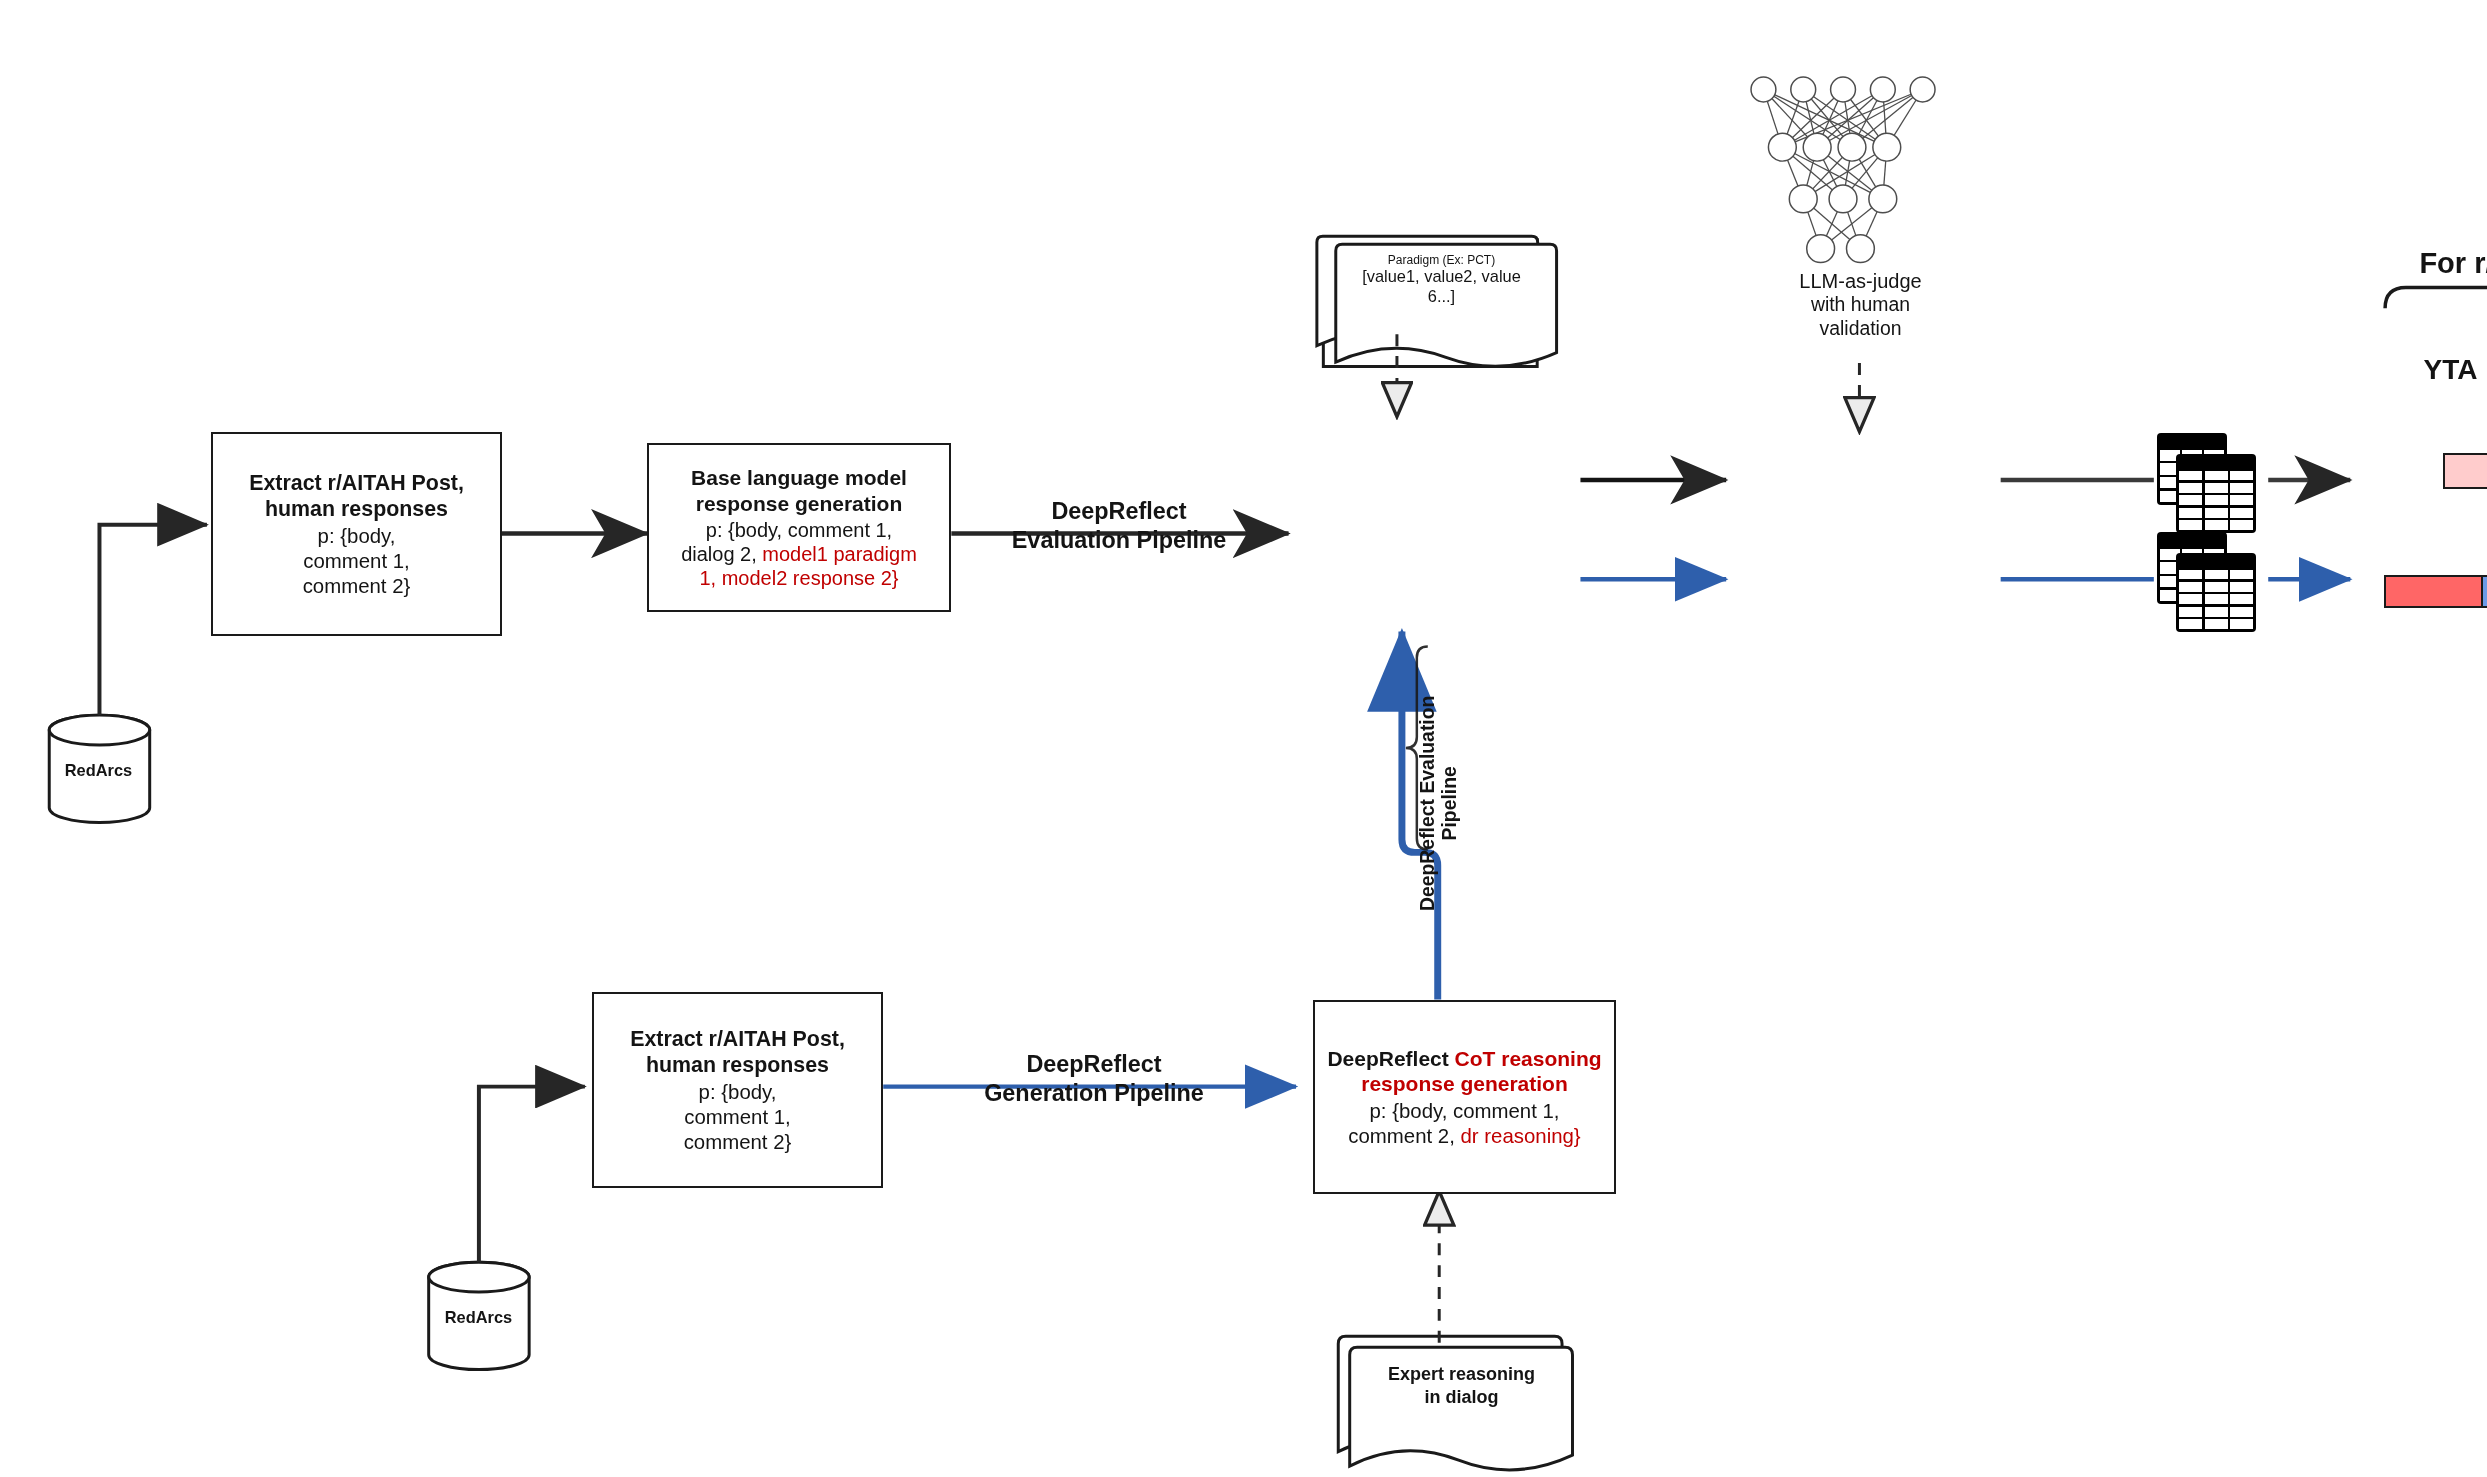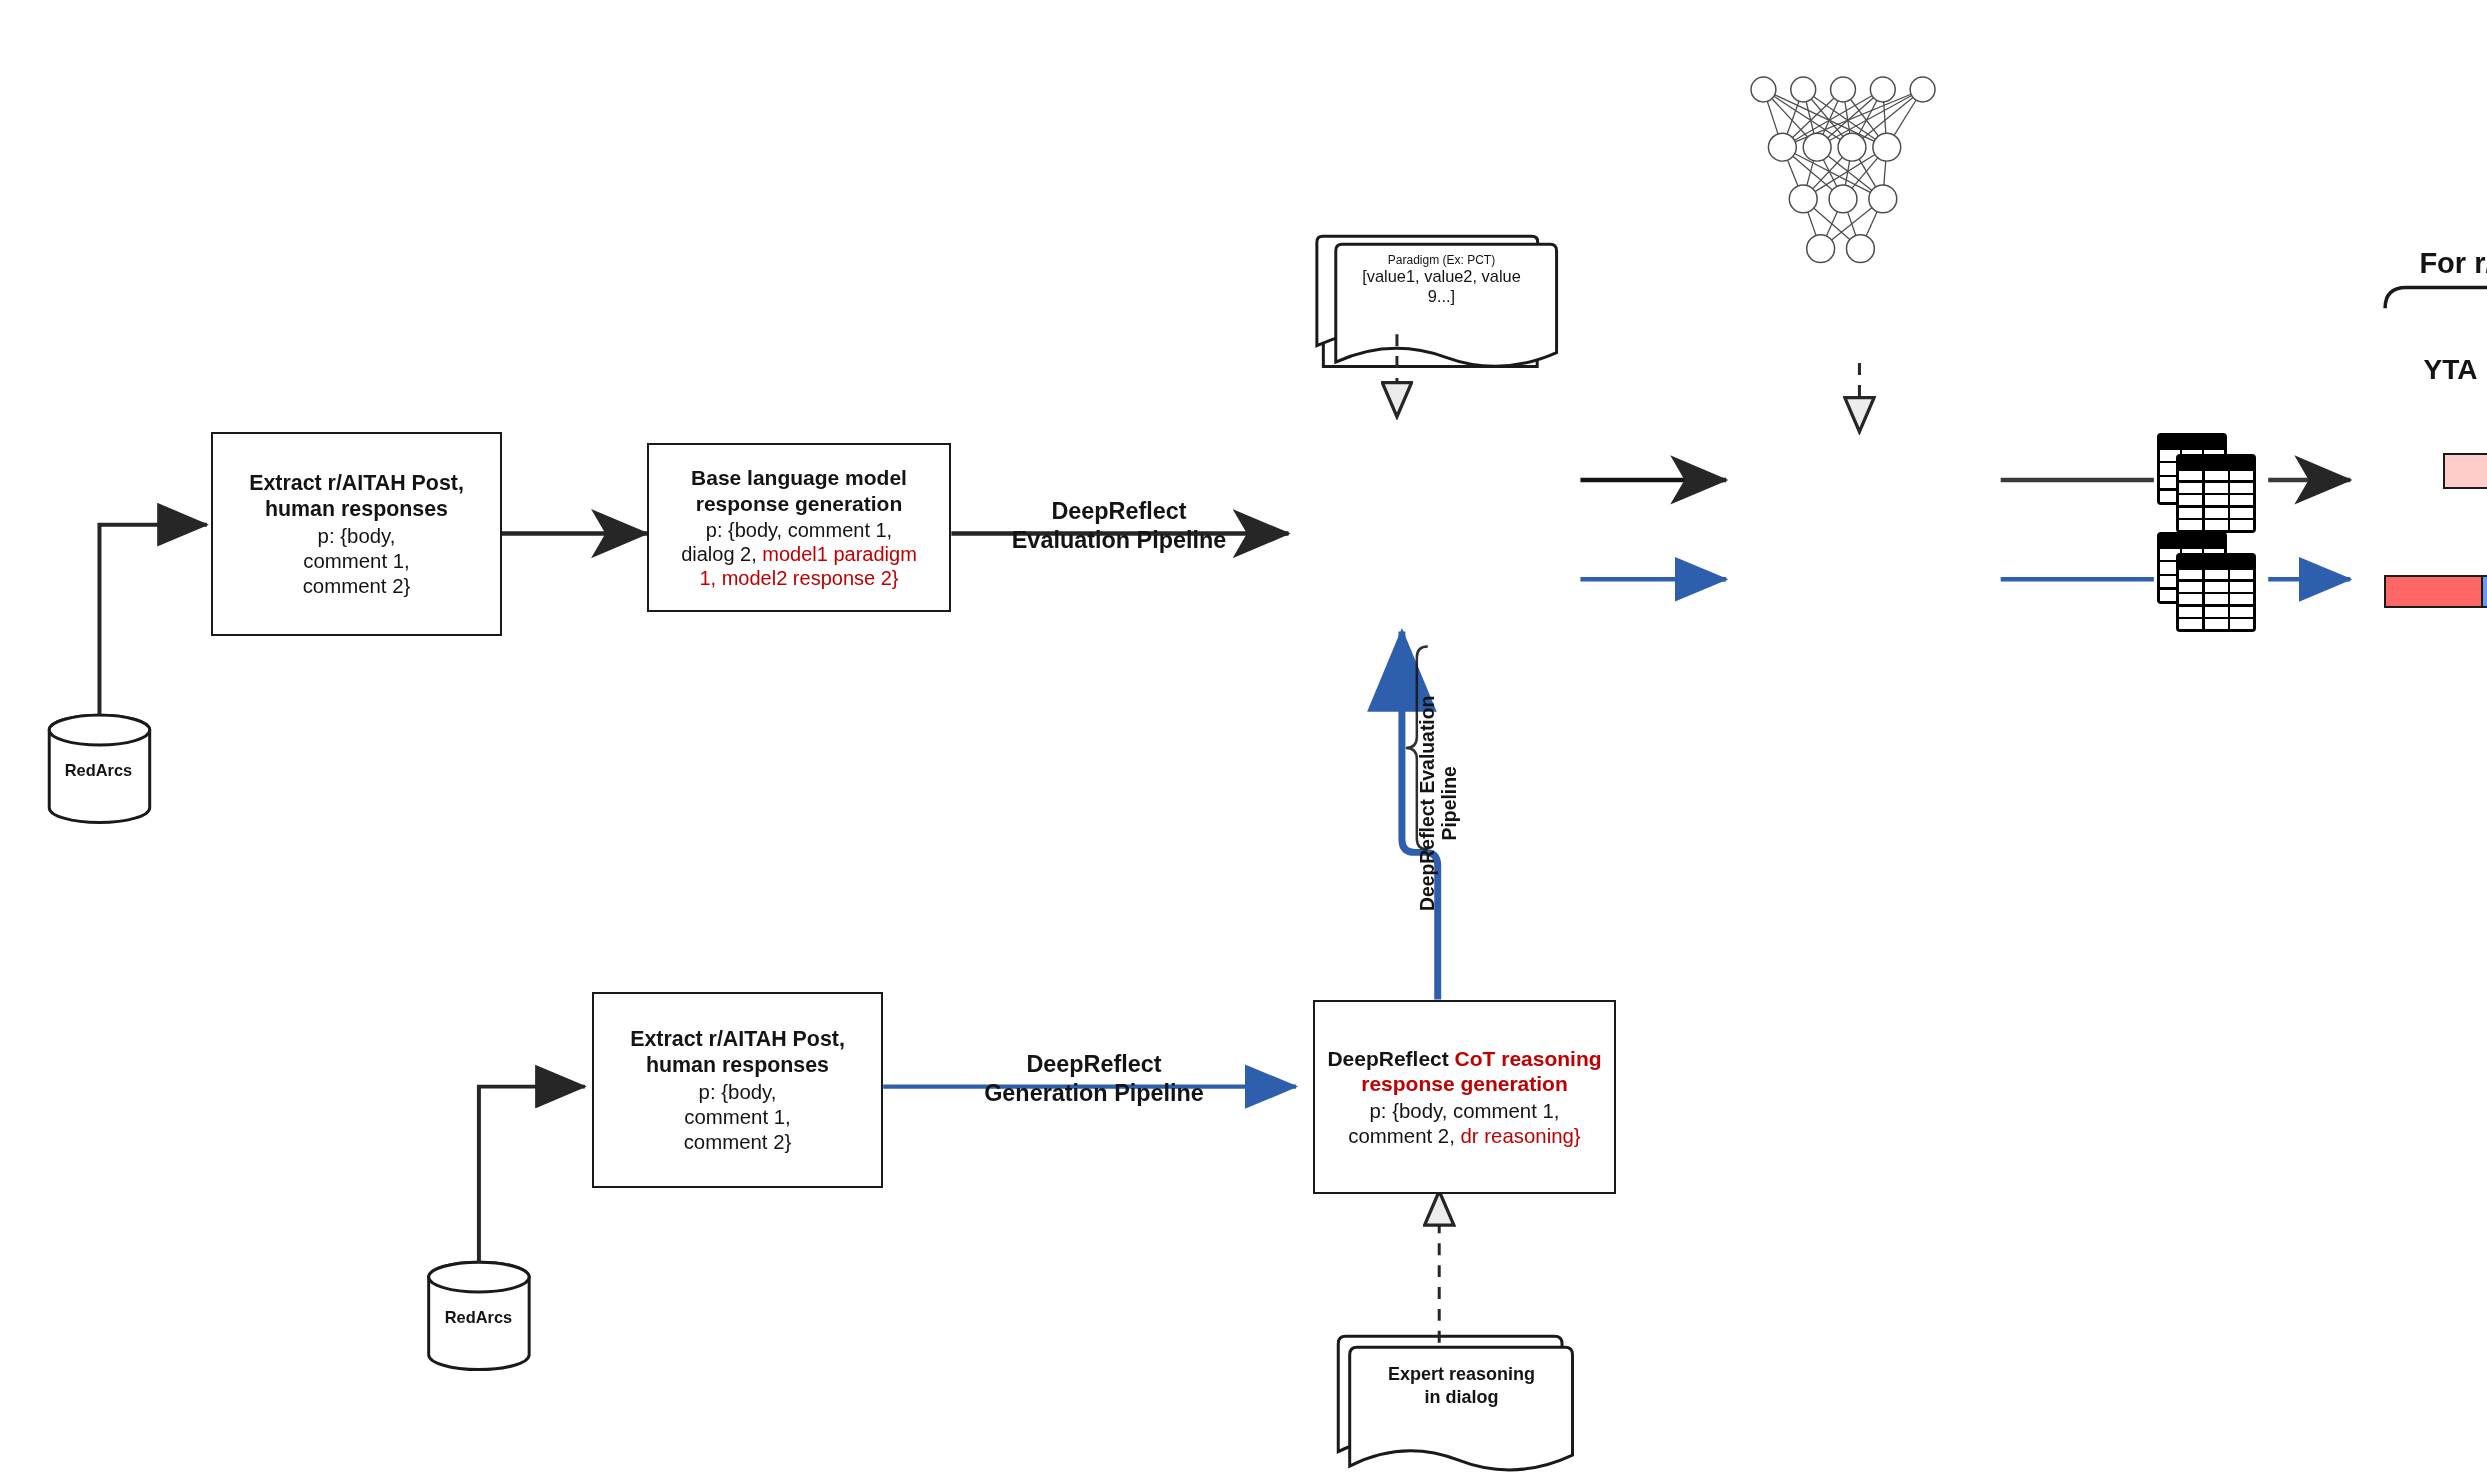--- a/index.html
+++ b/index.html
@@ -260,26 +260,31 @@
     </div>
     <div class="sub" style="font-size:20.4px; line-height:1.22; margin-top:2px;">
       <span style="white-space:pre-line;">p: {body, comment 1,
 comment 2, </span><span class="red">dr reasoning}</span>
     </div>
   </div>
 
   <div class="label" style="left:1337px; top:253px; width:209px;">
     <div class="bold" style="font-size:12px;">Paradigm (Ex: PCT)</div>
     <div style="font-size:16.4px; white-space:pre-line; line-height:1.18;">[value1, value2, value
-9...]</div>
+6...]</div>
   </div>
 
   <div class="label bold" style="left:1352px; top:1363px; width:219px; font-size:18px; white-space:pre-line; line-height:1.25;">Expert reasoning
 in dialog</div>
 
+  <div class="label" style="left:1746px; top:269px; width:229px;">
+    <div class="bold" style="font-size:20px;">LLM-as-judge</div>
+    <div style="font-size:19.4px; white-space:pre-line; line-height:1.22;">with human
+validation</div>
+  </div>
 
   <div class="label bold" style="left:970px; top:497px; width:298px; font-size:23.4px; white-space:pre-line; line-height:1.22;">DeepReflect
 Evaluation Pipeline</div>
 
   <div class="label bold" style="left:940px; top:1050px; width:308px; font-size:23.4px; white-space:pre-line; line-height:1.22;">DeepReflect
 Generation Pipeline</div>
 
   <div class="vlabel" style="left:1299px; top:781px; width:279px; font-size:19.4px; white-space:pre-line;">DeepReflect Evaluation
 Pipeline</div>
 

